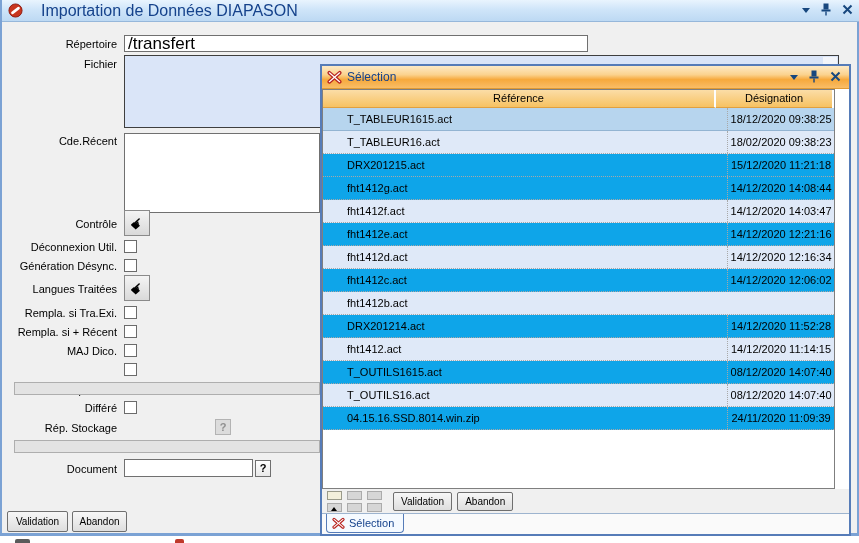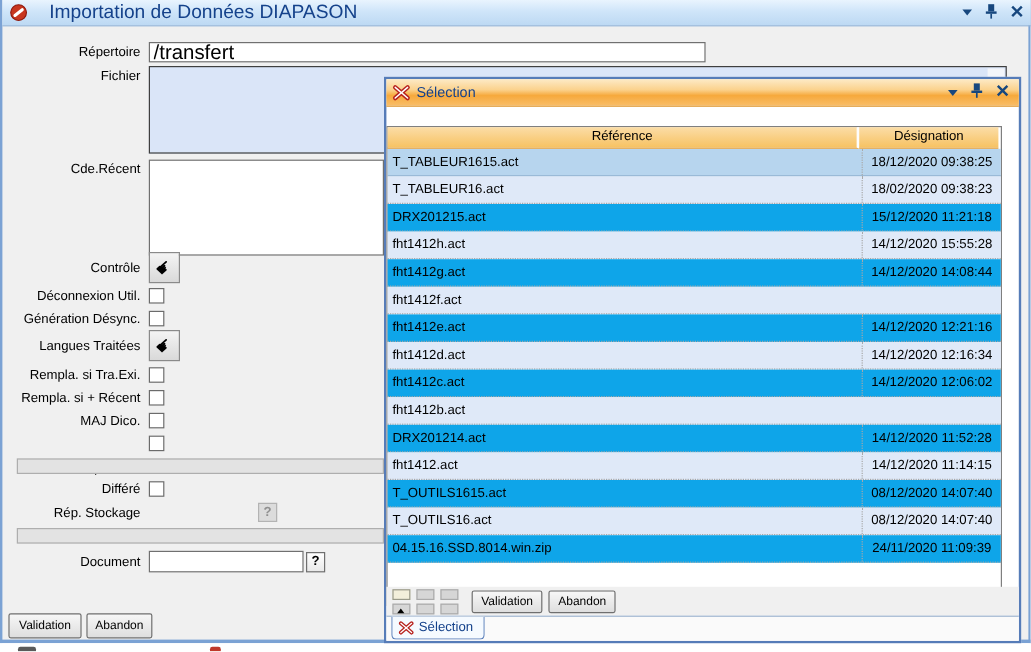--- a/index.html
+++ b/index.html
@@ -80,34 +80,34 @@
     border:2px solid #567cb8; background:#fff; z-index:10;
   }
   .sel-titlebar {
     position:absolute; left:0; top:0; right:0; height:23px; box-sizing:border-box;
     background:linear-gradient(to bottom,#fdeac6 0%,#fbd28d 40%,#f6a93c 62%,#f9bd67 100%);
     border-bottom:1px solid #e09a33;
     display:flex; align-items:center; padding:0 8px 0 5px;
   }
   .sel-title { color:#15428b; font-size:12px; margin-left:5px; flex:1; }
   .sel-table {
-    position:absolute; left:0; top:39px; width:513px; height:400px; box-sizing:border-box;
+    position:absolute; left:0; top:23px; width:513px; height:400px; box-sizing:border-box;
     background:#fff; border:1px solid #7f7f7f;
   }
   .t-header { display:flex; height:18px; }
   .t-header .hcell {
     box-sizing:border-box; background:linear-gradient(#fbdda7,#f7c262);
     text-align:center; line-height:17px; color:#000; border-bottom:1px solid #e0a040;
   }
   .t-header .h-ref { width:393px; border-right:2px solid #fdfdfd; }
   .t-header .h-des { width:116px; }
   .t-row { display:flex; height:23px; box-sizing:border-box; border-bottom:1px dotted #a8a8a8; background:#0ea5e9; }
   .t-row.alt { background:#dfe9f8; }
   .t-row.selected { background:#b7d5ee; border-bottom:1px solid #93b4d2; }
-  .t-cell { box-sizing:border-box; line-height:22px; white-space:nowrap; overflow:hidden; }
+  .t-cell { box-sizing:border-box; line-height:22px; white-space:nowrap; overflow:hidden;margin-left:20px; }
   .t-cell.ref { width:395px; padding-left:4px; }
   .t-cell.des { width:116px; text-align:center; border-left:1px dotted #a8a8a8; }
   .sel-controls {
     position:absolute; left:0; top:423px; right:0; height:24px; background:#f0f0f0;
     display:flex; align-items:center; padding-left:5px; box-sizing:border-box; gap:5px;
   }
   .nav-grid { display:grid; grid-template-columns:repeat(3,15px); grid-template-rows:repeat(2,9px); gap:3px 5px; margin-right:6px; }
   .nav-cell { box-sizing:border-box; background:#d6d6d6; border:1px solid #ababab; position:relative; }
   .nav-cell.first { background:#f3efdb; border-color:#9a9a8a; }
   .nav-cell .tri {
@@ -256,30 +256,27 @@
     <div class="t-cell des">18/12/2020 09:38:25</div>
   </div>
           <div class="t-row alt">
     <div class="t-cell ref">T_TABLEUR16.act</div>
     <div class="t-cell des">18/02/2020 09:38:23</div>
   </div>
           <div class="t-row">
     <div class="t-cell ref">DRX201215.act</div>
     <div class="t-cell des">15/12/2020 11:21:18</div>
   </div>
-          <div class="t-row alt">
-    <div class="t-cell ref">fht1412h.act</div>
-    <div class="t-cell des">14/12/2020 15:55:28</div>
-  </div>
           <div class="t-row">
     <div class="t-cell ref">fht1412g.act</div>
     <div class="t-cell des">14/12/2020 14:08:44</div>
   </div>
           <div class="t-row alt">
     <div class="t-cell ref">fht1412f.act</div>
+    <div class="t-cell des">14/12/2020 14:03:47</div>
   </div>
           <div class="t-row">
     <div class="t-cell ref">fht1412e.act</div>
     <div class="t-cell des">14/12/2020 12:21:16</div>
   </div>
           <div class="t-row alt">
     <div class="t-cell ref">fht1412d.act</div>
     <div class="t-cell des">14/12/2020 12:16:34</div>
   </div>
           <div class="t-row">

